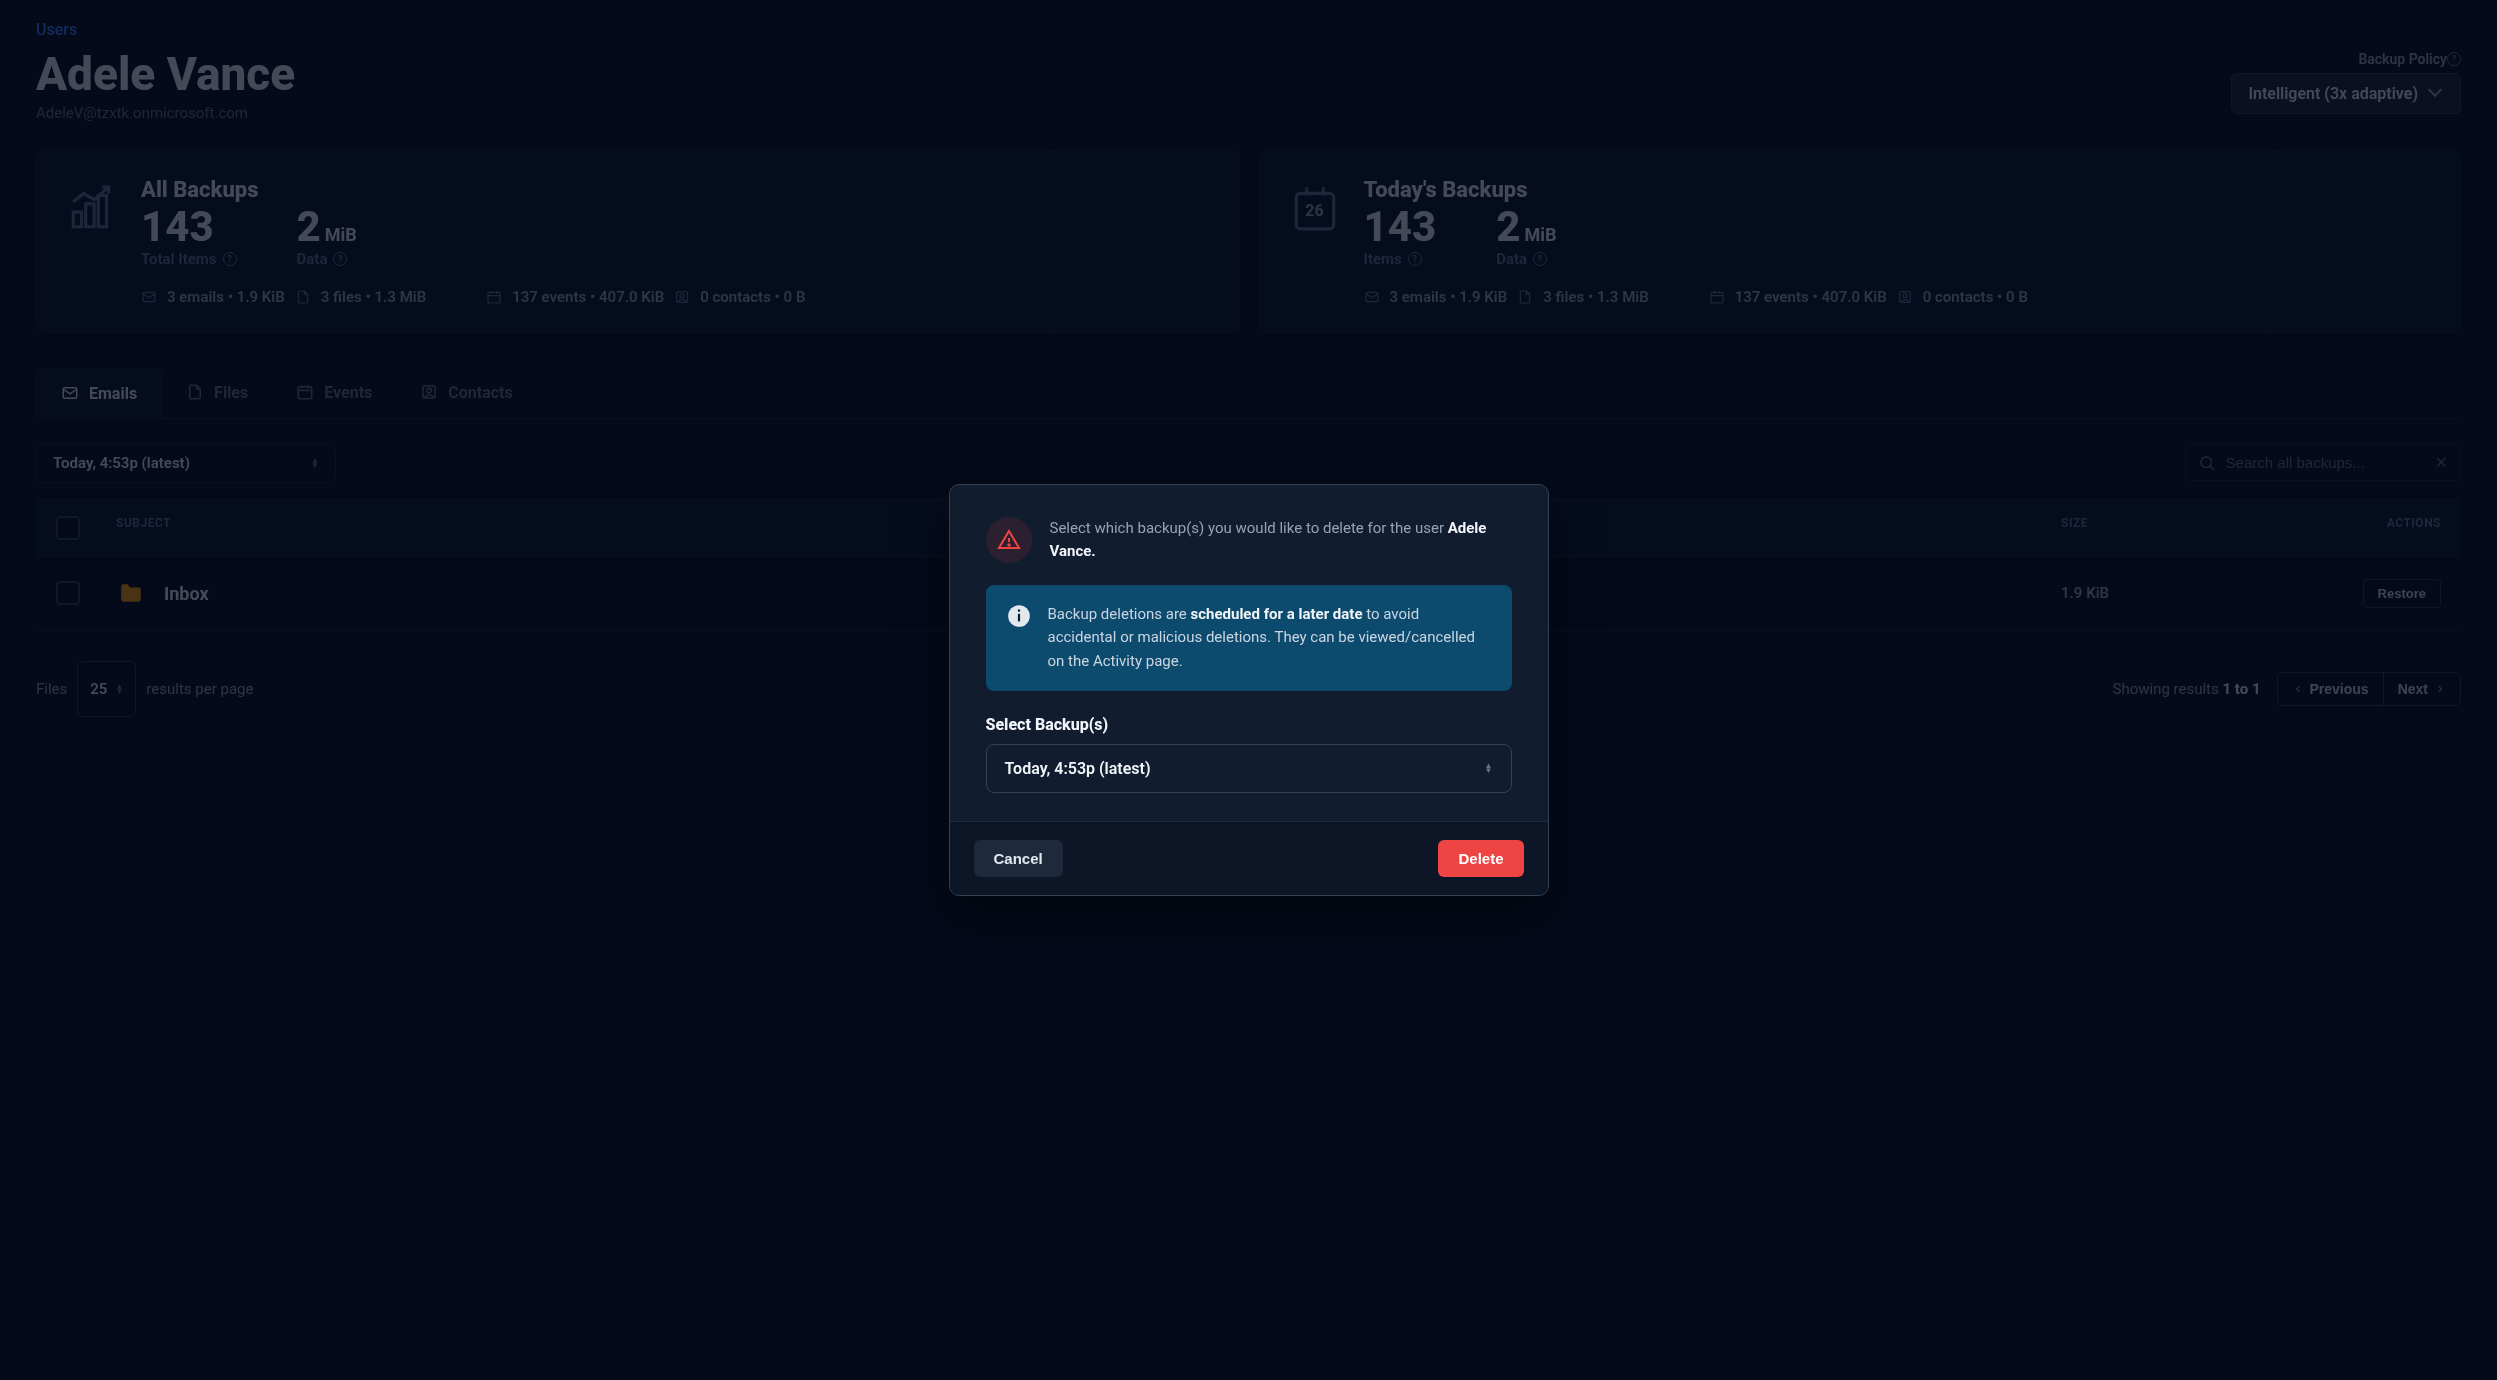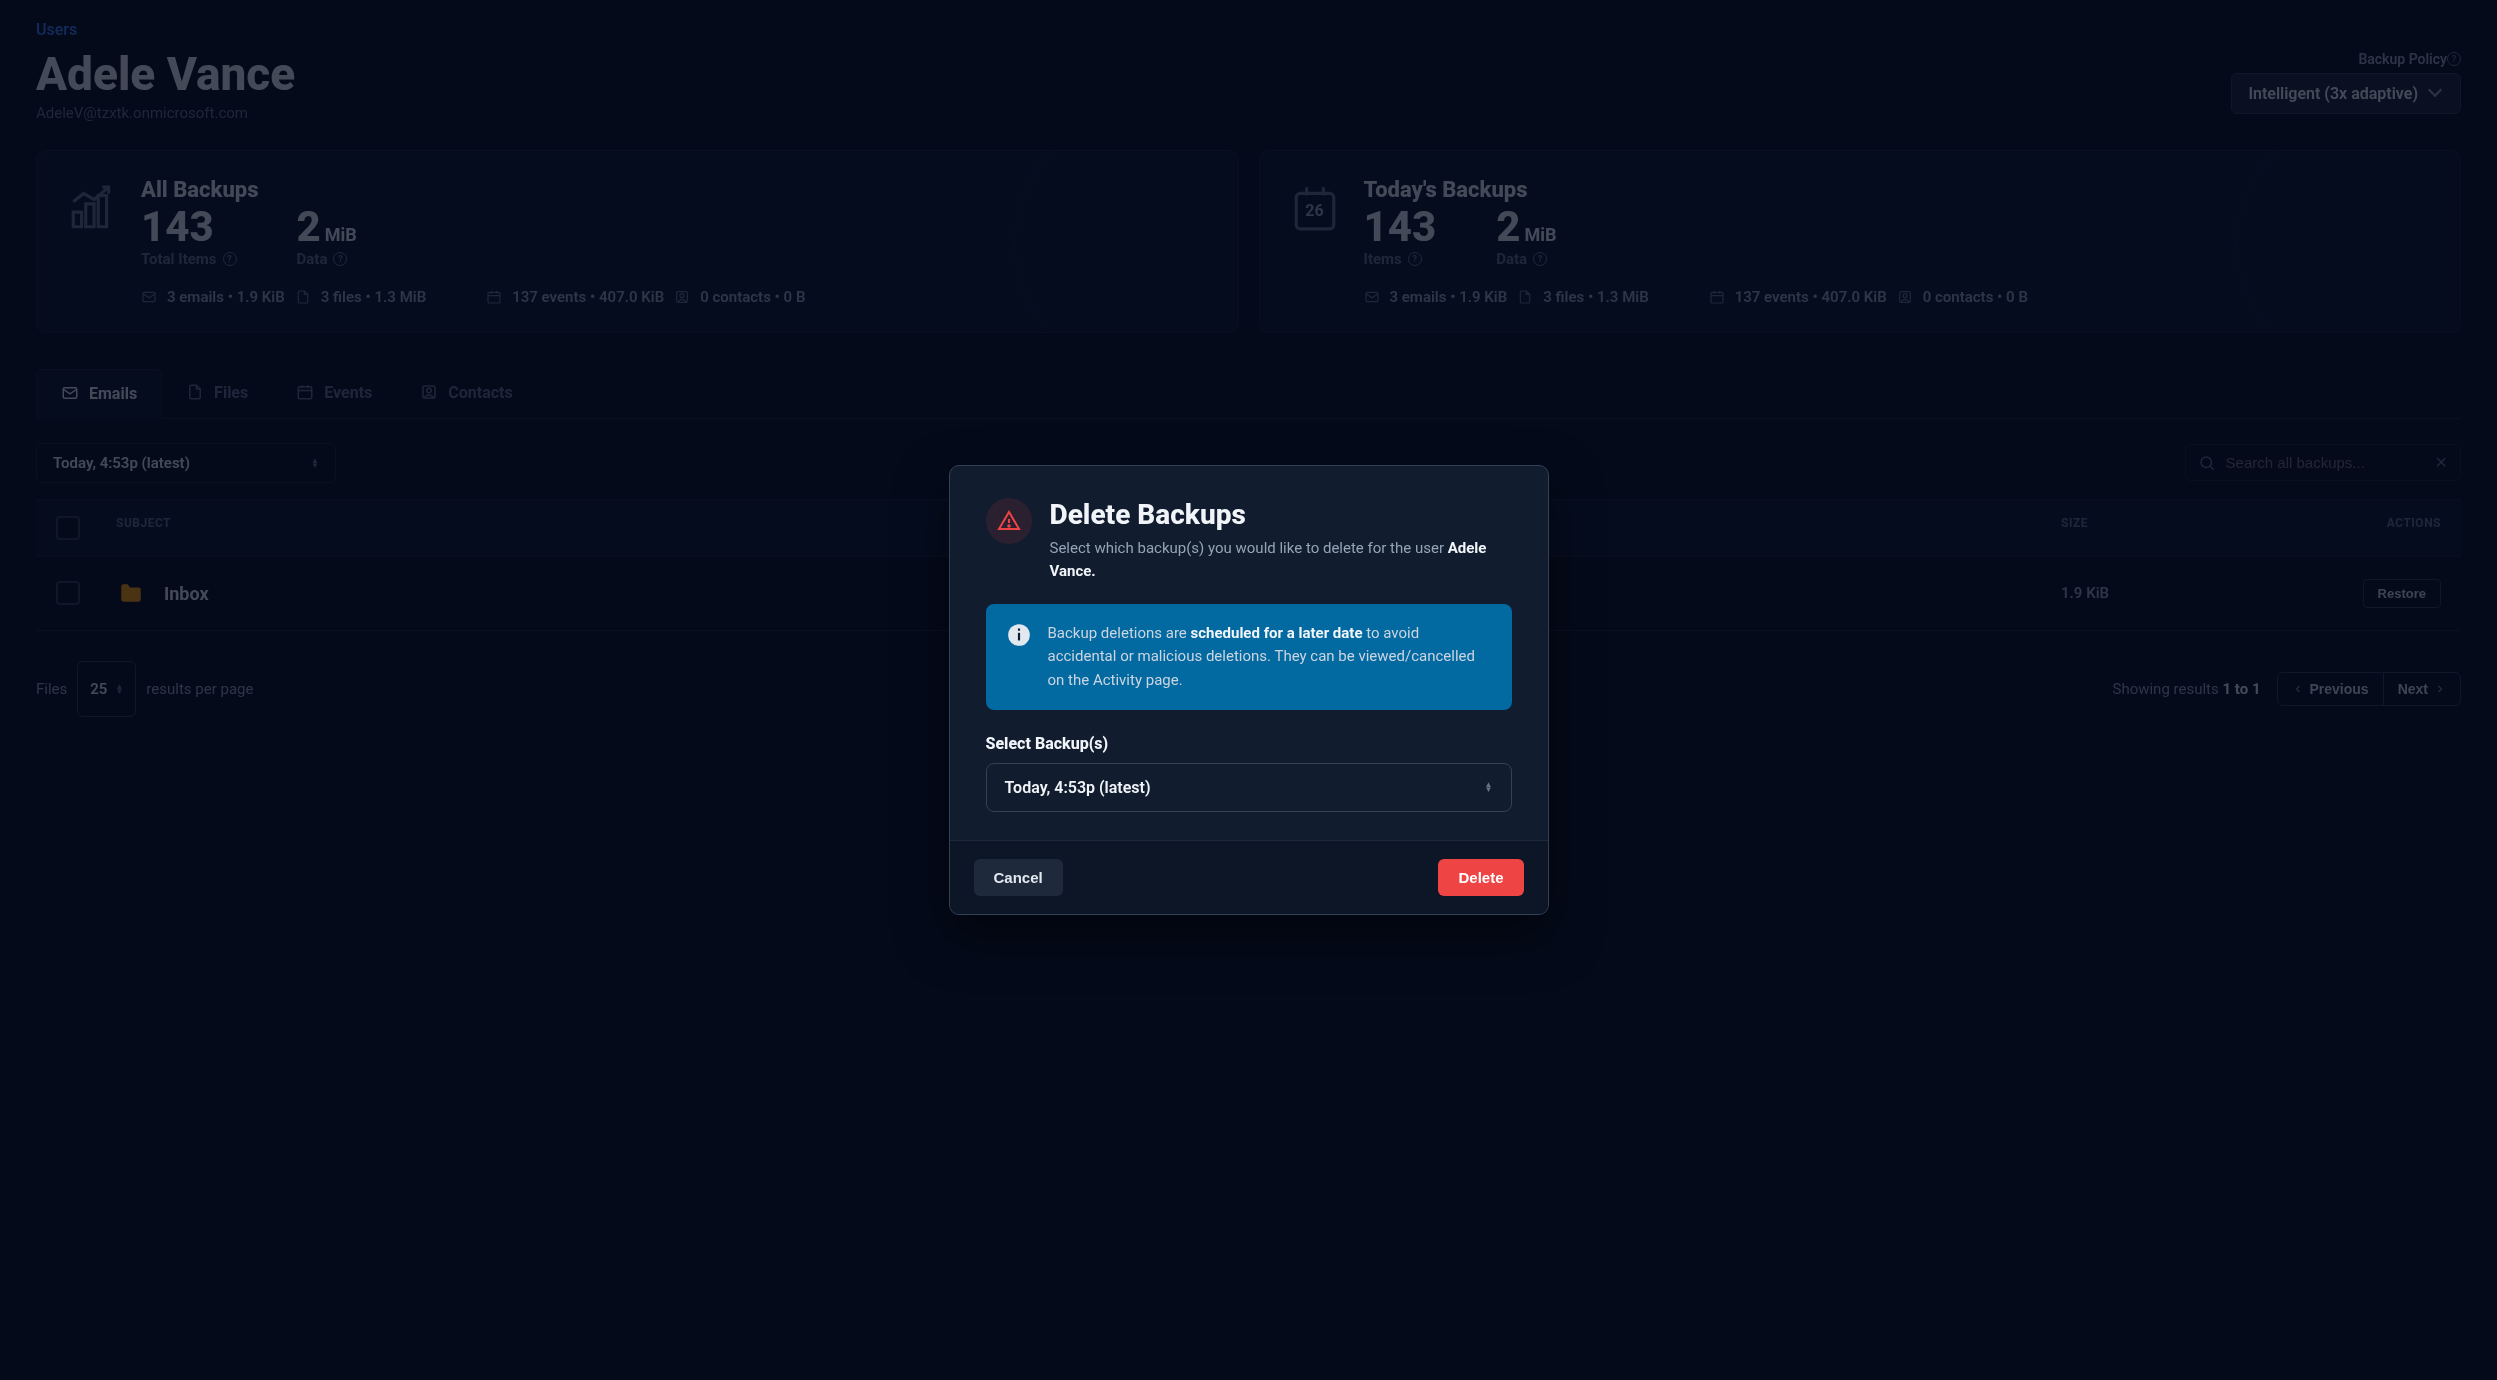--- a/index.html
+++ b/index.html
@@ -412,21 +412,21 @@
     color: #f1f5f9;
     margin-bottom: 6px;
   }
   .modal-sub {
     font-size: 15px;
     color: #94a3b8;
     line-height: 1.5;
   }
   .modal-sub strong { color: #f1f5f9; font-weight: 700; }
   .info-box {
-    background: #0369a1;
+    background: #0c4a6e;
     border-radius: 8px;
     padding: 18px 20px;
     display: flex;
     gap: 16px;
     margin-bottom: 24px;
   }
   .info-box svg { width: 26px; height: 26px; flex-shrink: 0; }
   .info-text {
     font-size: 15px;
     color: #cbd5e1;
@@ -761,21 +761,20 @@
     <div class="modal-body">
       <div class="modal-head">
         <div class="warn-badge">
           <svg viewBox="0 0 24 24" fill="none" stroke="currentColor" stroke-width="2">
               <path d="M12 3 L22 20 H2 Z"></path>
               <path d="M12 10v4"></path>
               <circle cx="12" cy="17" r="0.8" fill="currentColor"></circle>
             </svg>
         </div>
         <div>
-          <div class="modal-title">Delete Backups</div>
           <div class="modal-sub">
             <span>Select which backup(s) you would like to delete for the user </span><strong>Adele Vance.</strong>
           </div>
         </div>
       </div>
       <div class="info-box">
         <svg viewBox="0 0 24 24">
             <circle cx="12" cy="12" r="10" fill="#e2e8f0"></circle>
             <rect x="11" y="10" width="2" height="7" fill="#111c2e"></rect>
             <rect x="11" y="6" width="2" height="2" fill="#111c2e"></rect>

